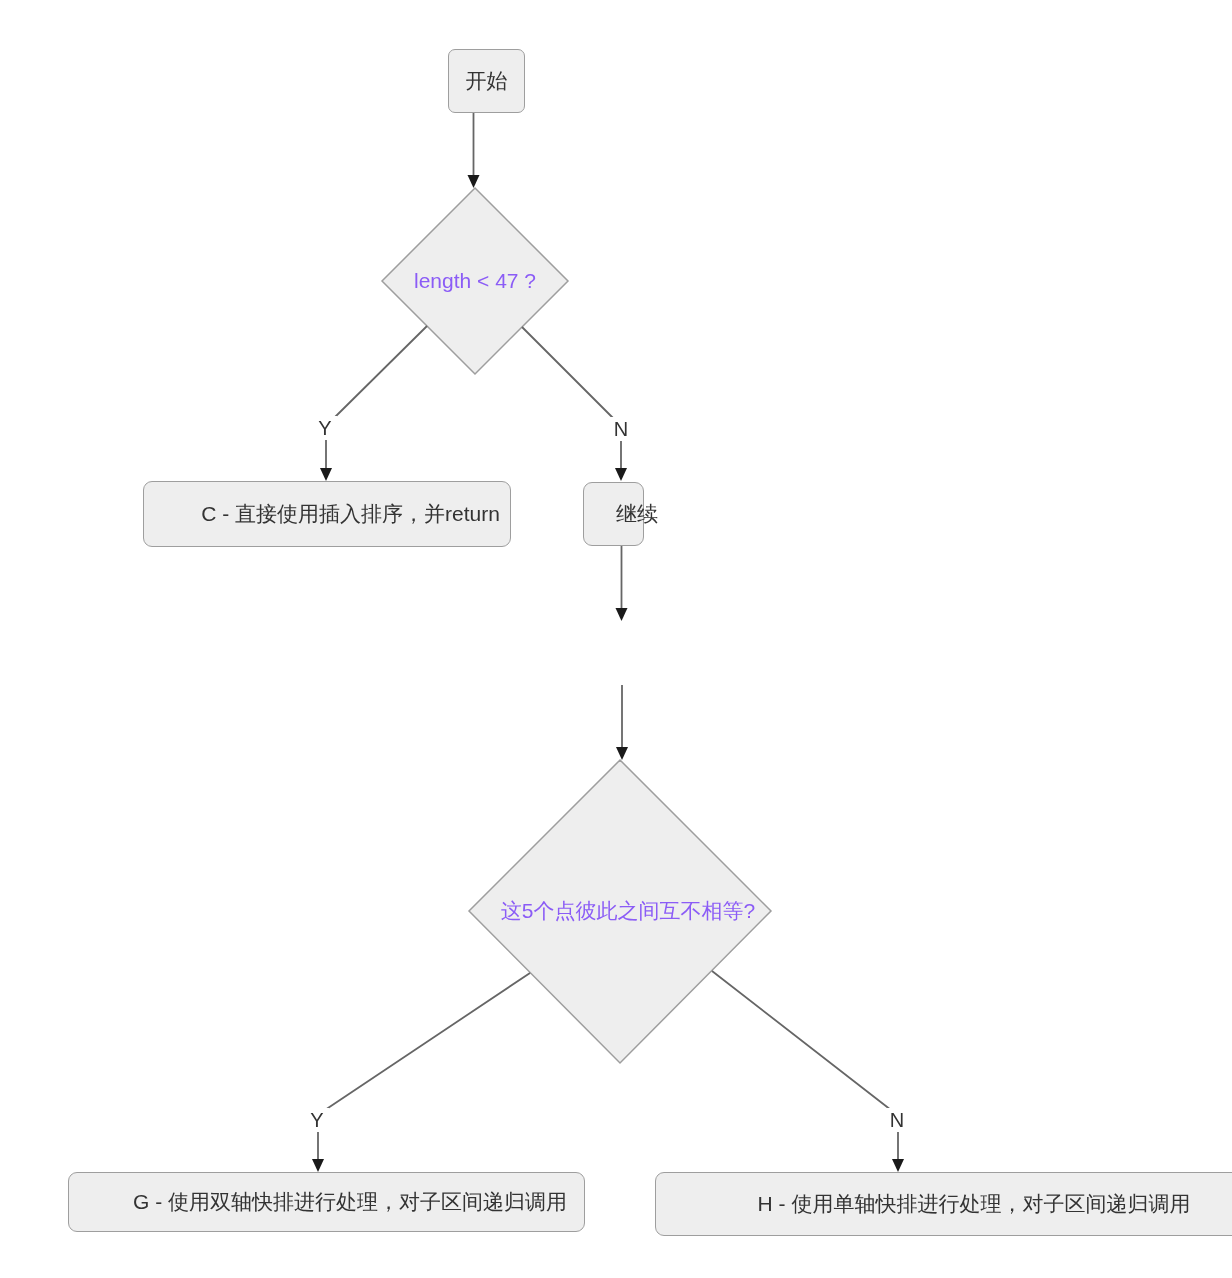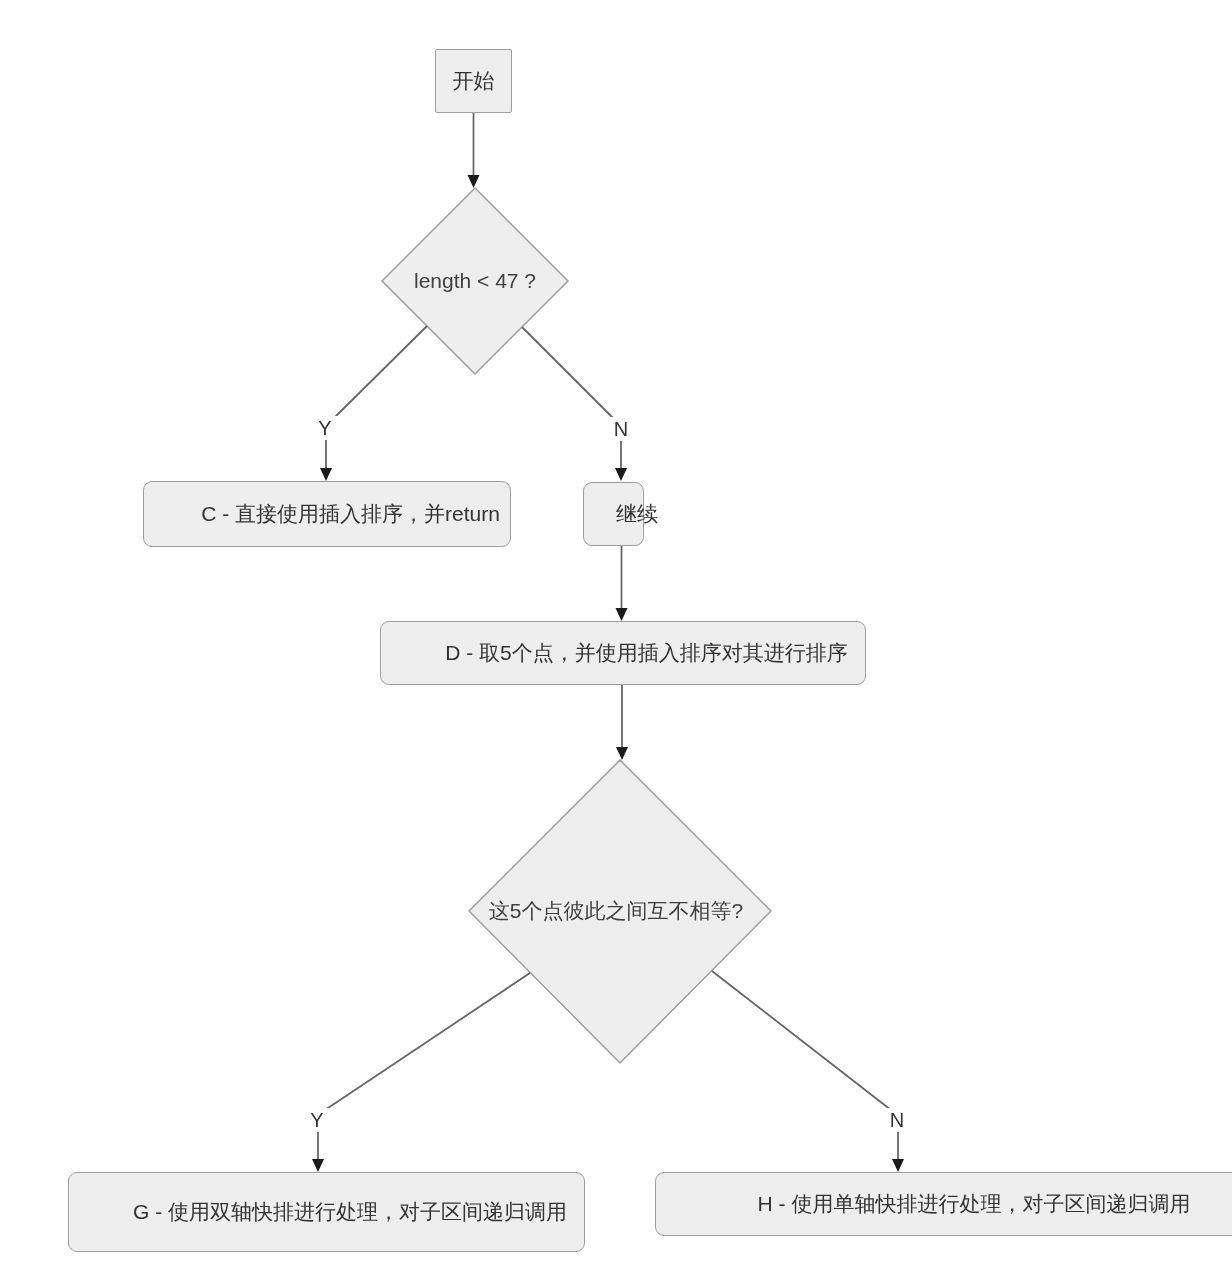--- a/index.html
+++ b/index.html
@@ -44,52 +44,52 @@
     box-sizing: border-box;
     background: #eeeeee;
     border: 1.5px solid #9e9e9e;
     font-size: 21px;
     line-height: 1.2;
     color: #333333;
     text-align: center;
     white-space: nowrap;
   }
   .rounded { border-radius: 9px; padding-left: 47px; }
-  .square  { border-radius: 2px; }
+  .square  { border-radius: 7px; margin-left: 13px; }
   .diamond-label {
     position: absolute;
     display: flex;
     align-items: center;
     justify-content: center;
     font-size: 21px;
-    color: #404040;
+    color: #8b5cf6;
     text-align: center;
     white-space: nowrap;
     pointer-events: none;
   }
   .edge-label {
     position: absolute;
     display: flex;
     align-items: center;
     justify-content: center;
     width: 24px;
     height: 24px;
     background: #ffffff;
     font-size: 20px;
     color: #333333;
   }
   
   .n-start    { left: 435px; top:   49px; width:  77px; height: 64px; }
   .n-c        { left: 143px; top:  481px; width: 368px; height: 66px; }
   .n-continue { left: 583px; top:  482px; width:  61px; height: 64px; }
   .n-d        { left: 380px; top:  621px; width: 486px; height: 64px; }
-  .n-g        { left:  68px; top: 1172px; width: 517px; height: 80px; }
+  .n-g        { left:  68px; top: 1172px; width: 517px; height: 60px; }
   .n-h        { left: 655px; top: 1172px; width: 591px; height: 64px; }
   .dl-1       { left: 385px; top:  266px; width: 180px; height: 30px; }
-  .dl-2       { left: 476px; top:  896px; width: 280px; height: 30px; }
+  .dl-2       { left: 488px; top:  896px; width: 280px; height: 30px; }
   .el-y1      { left: 313px; top:  416px; }
   .el-n1      { left: 609px; top:  417px; }
   .el-y2      { left: 305px; top: 1108px; }
   .el-n2      { left: 885px; top: 1108px; }
 </style>
 </head>
 <body>
 
 <div class="canvas">
 
@@ -121,21 +121,20 @@
   </svg>
 
   <div class="node square n-start">开始</div>
 
   <div class="diamond-label dl-1">length &lt; 47 ?</div>
 
   <div class="node rounded n-c">C - 直接使用插入排序，并return</div>
 
   <div class="node rounded n-continue">继续</div>
 
-  <div class="node rounded n-d">D - 取5个点，并使用插入排序对其进行排序</div>
 
   <div class="diamond-label dl-2">这5个点彼此之间互不相等?</div>
 
   <div class="node rounded n-g">G - 使用双轴快排进行处理，对子区间递归调用</div>
 
   <div class="node rounded n-h">H - 使用单轴快排进行处理，对子区间递归调用</div>
 
   <div class="edge-label el-y1">Y</div>
 
   <div class="edge-label el-n1">N</div>

